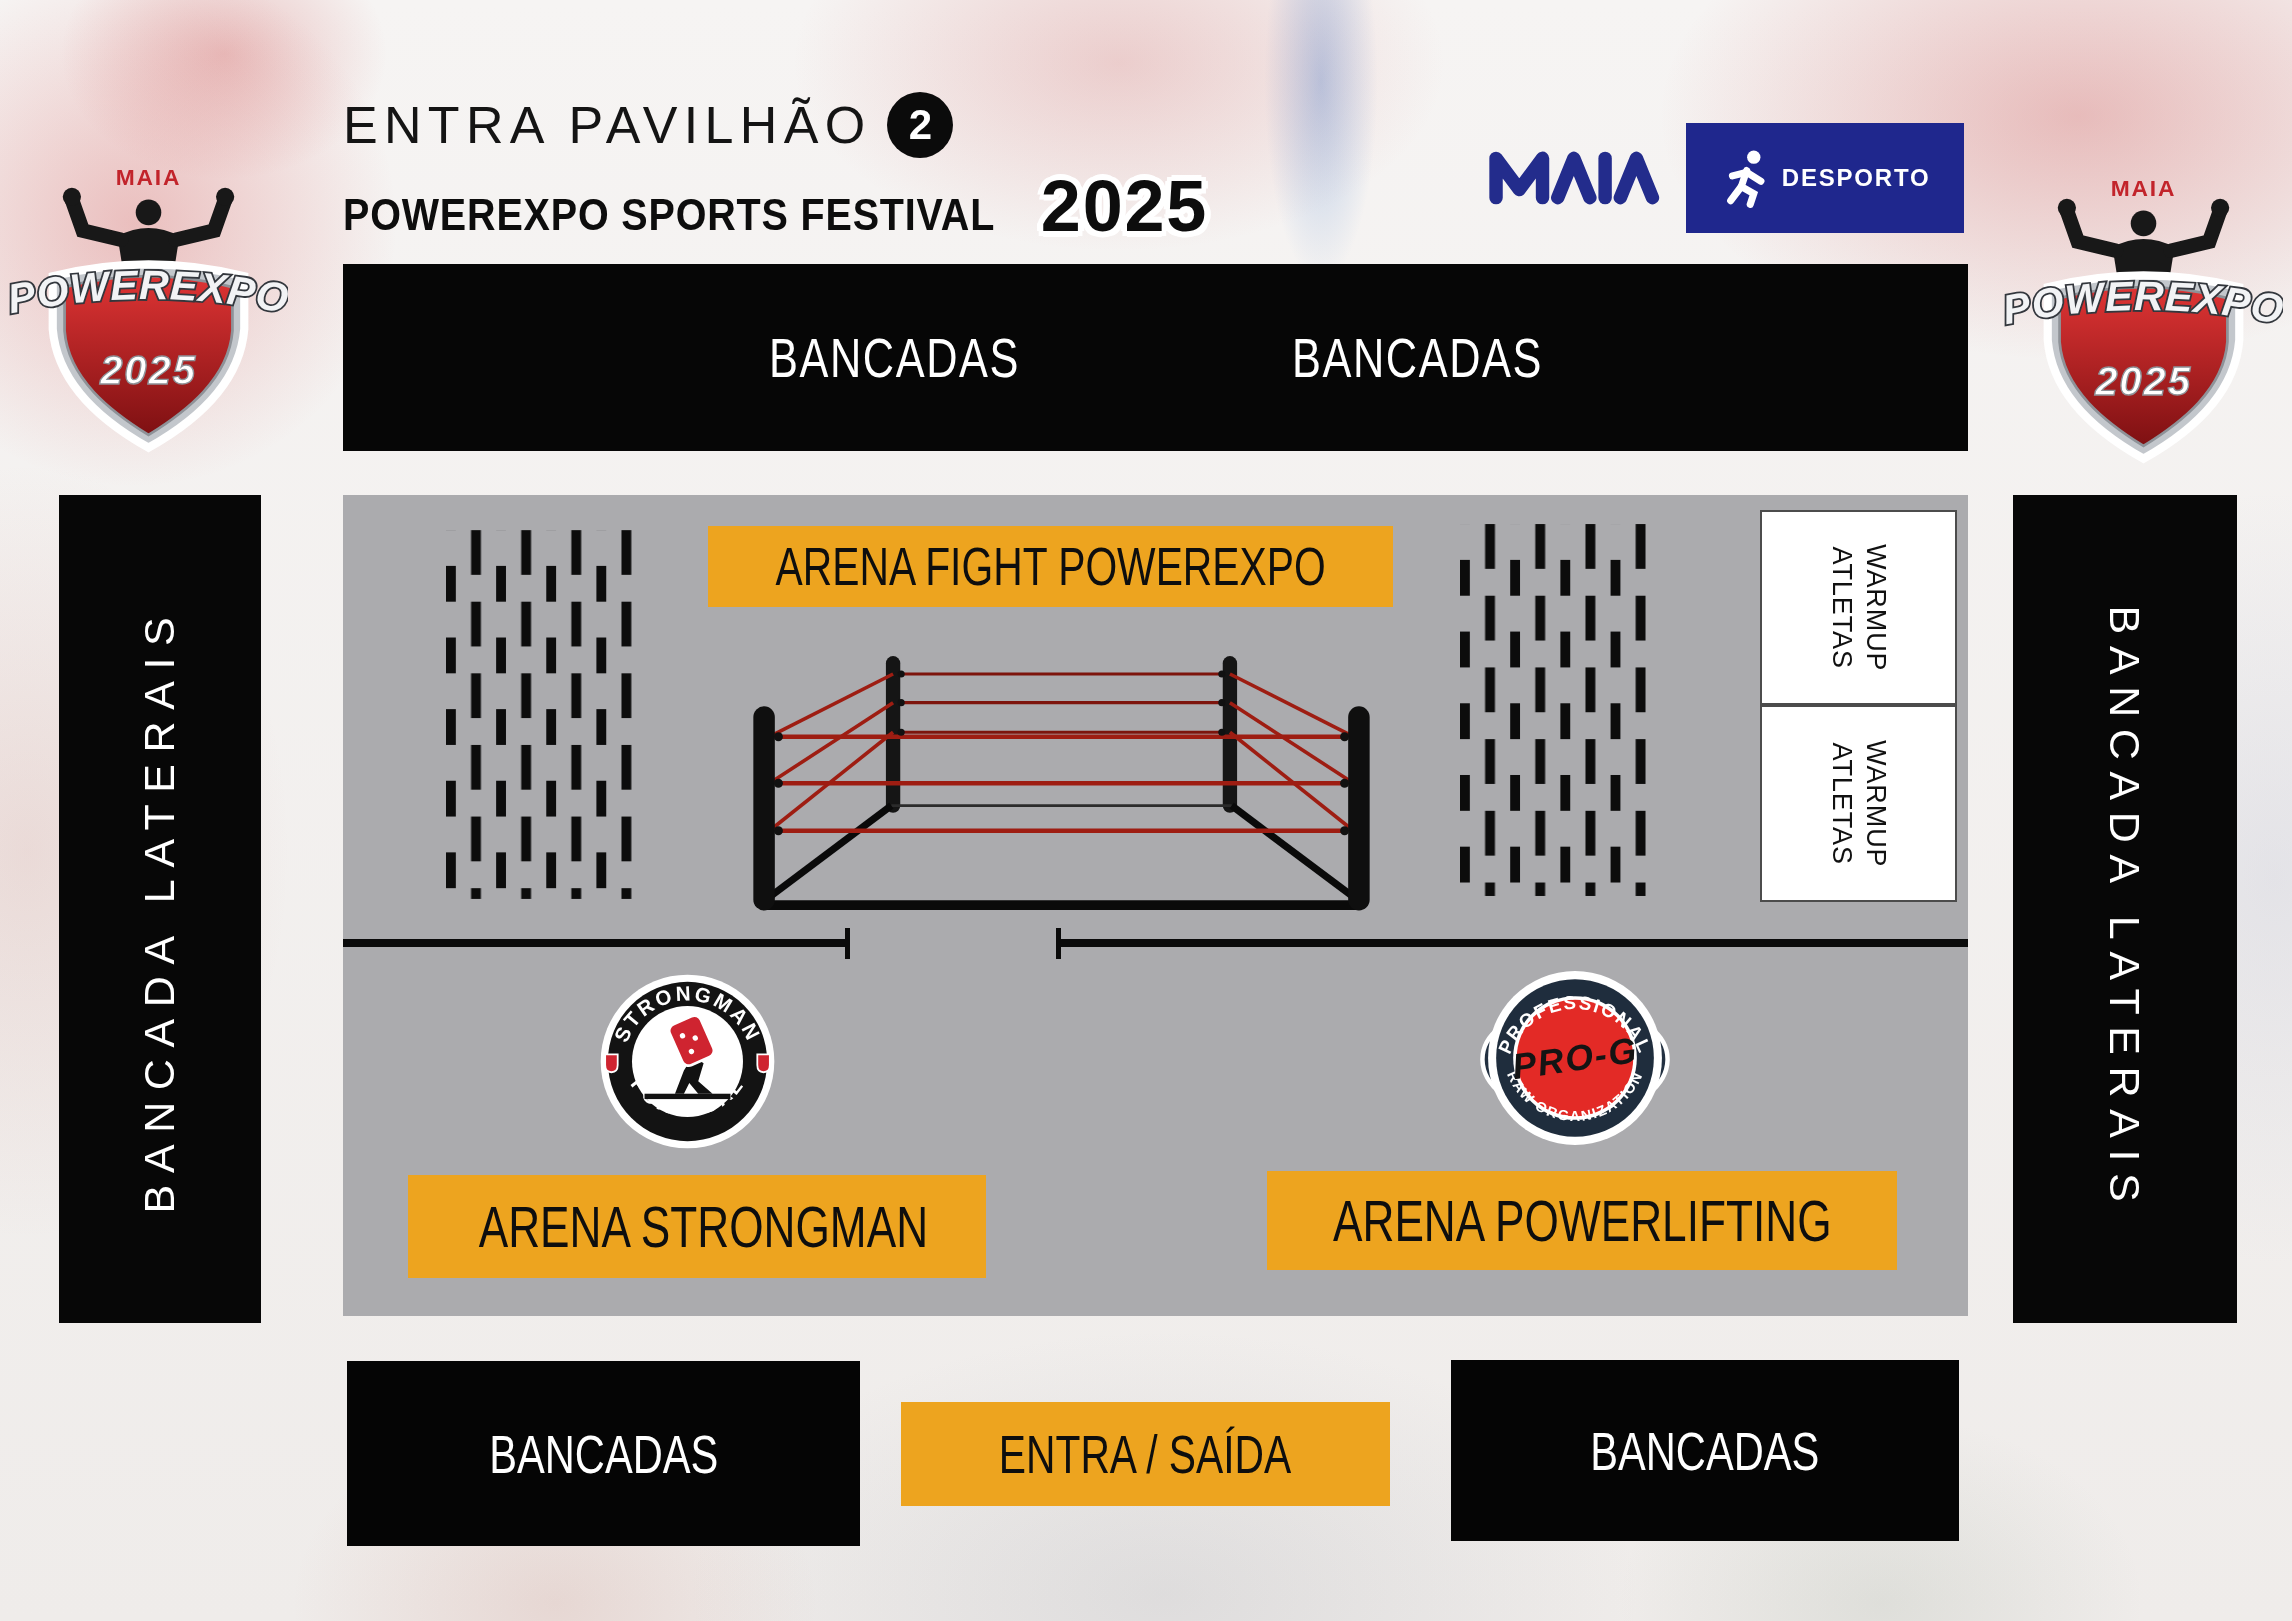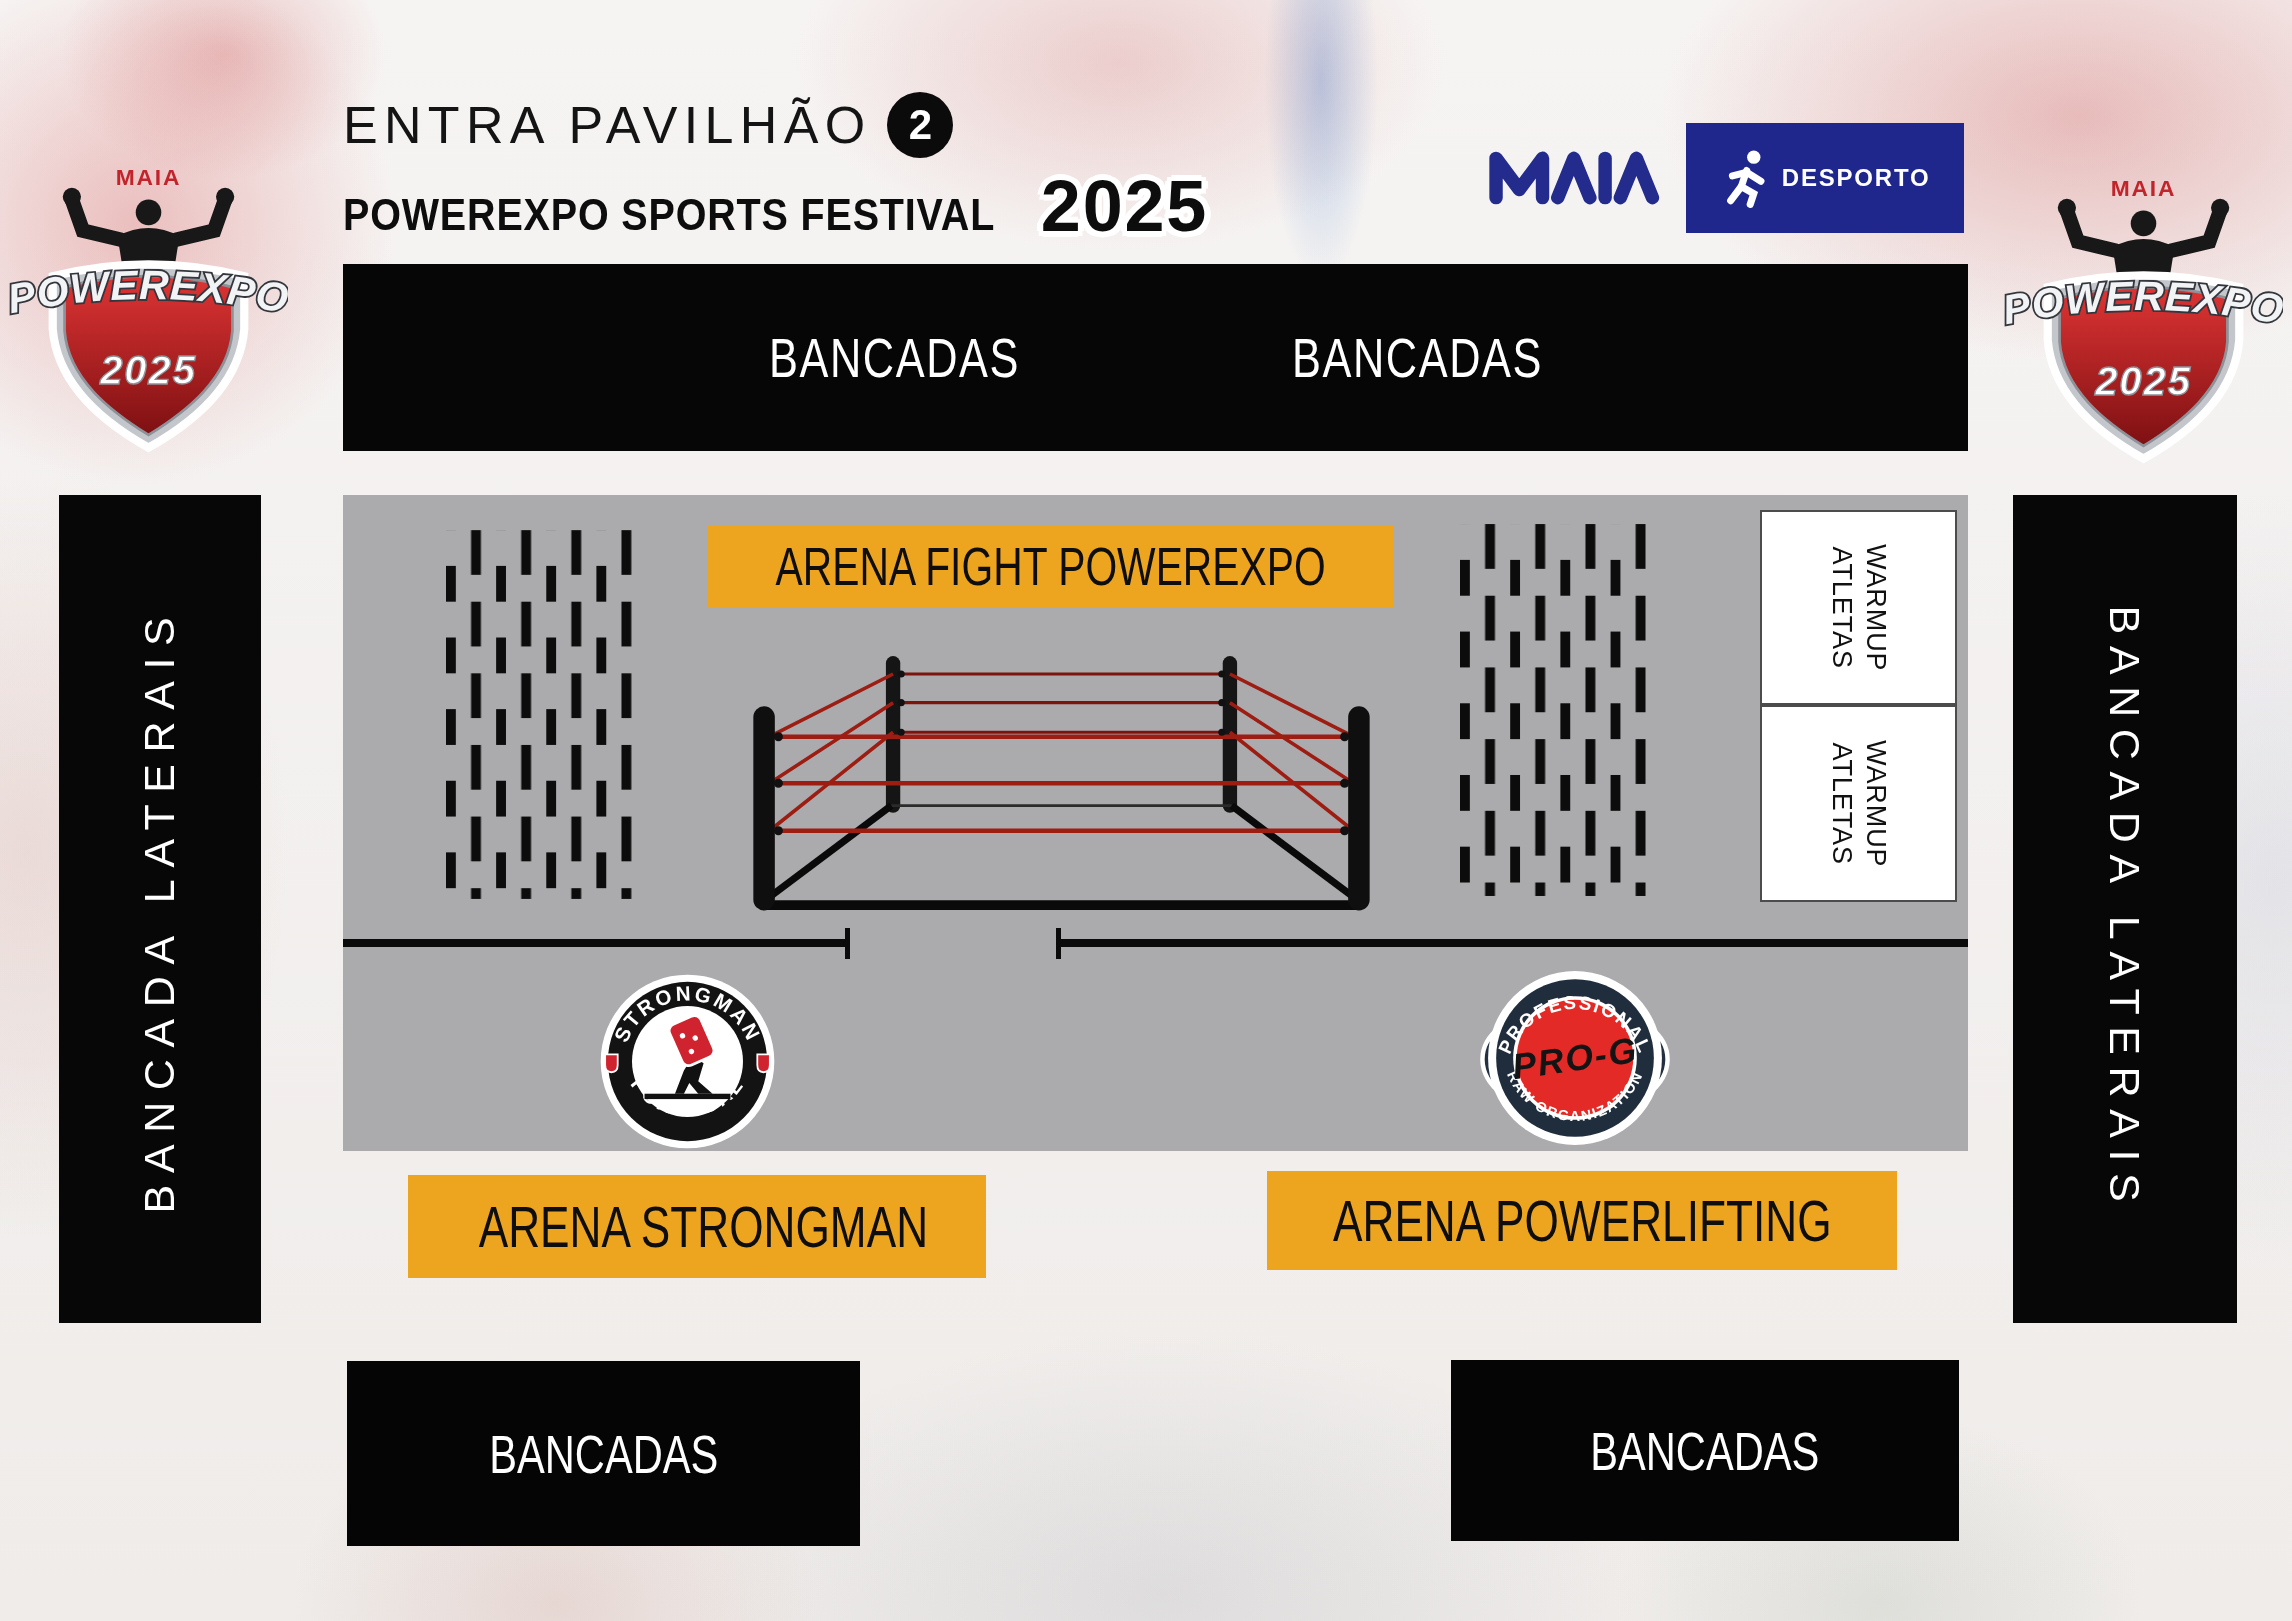--- a/index.html
+++ b/index.html
@@ -45,21 +45,21 @@
           display:flex;align-items:center;justify-content:center;gap:228px;}
   .topbar span{color:#fff;font-size:51px;letter-spacing:1.8px;}
   .sidebar{background:#070707;display:flex;align-items:center;justify-content:center;}
   .sidebar-l{left:59px;top:495px;width:202px;height:828px;}
   .sidebar-r{left:2013px;top:495px;width:224px;height:828px;}
   .vtext{color:#fff;font-size:43px;letter-spacing:11.6px;white-space:nowrap;}
   .rot-ccw{transform:rotate(-90deg);}
   .rot-cw{transform:rotate(90deg);}
 
   
-  .floor{left:343px;top:495px;width:1625px;height:656px;background:#ABABAE;}
+  .floor{left:343px;top:495px;width:1625px;height:821px;background:#ABABAE;}
   .orange-box{background:#EDA41F;color:#0e0e0e;display:flex;align-items:center;justify-content:center;}
   .fight-label{left:365px;top:31px;width:685px;height:81px;font-size:48px;}
   .warmup{left:1417px;background:#fff;border:2.7px solid #4c4c4c;display:flex;align-items:center;justify-content:center;}
   .warm1{top:15px;width:193px;height:191px;}
   .warm2{top:210px;width:193px;height:193px;}
   .warmup .wtxt{transform:rotate(90deg);text-align:center;font-size:27px;letter-spacing:0.9px;
                 line-height:1.25;color:#111;white-space:nowrap;}
   .rule{background:#0b0b0b;height:8px;}
   .rule-l{left:0;top:444px;width:506px;}
   .rule-r{left:715px;top:444px;width:910px;}
@@ -322,17 +322,20 @@
       <span class="cond">ARENA STRONGMAN</span>
     </div>
     <div class="abs orange-box arena-label label-power">
       <span class="cond">ARENA POWERLIFTING</span>
     </div>
   </div>
 
   <div class="abs botblack bot-l">
     <span class="cond">BANCADAS</span>
   </div>
+  <div class="abs orange-box bot-entry">
+    <span class="cond">ENTRA / SAÍDA</span>
+  </div>
   <div class="abs botblack bot-r">
     <span class="cond">BANCADAS</span>
   </div>
 </div>
 
 
 </body></html>

